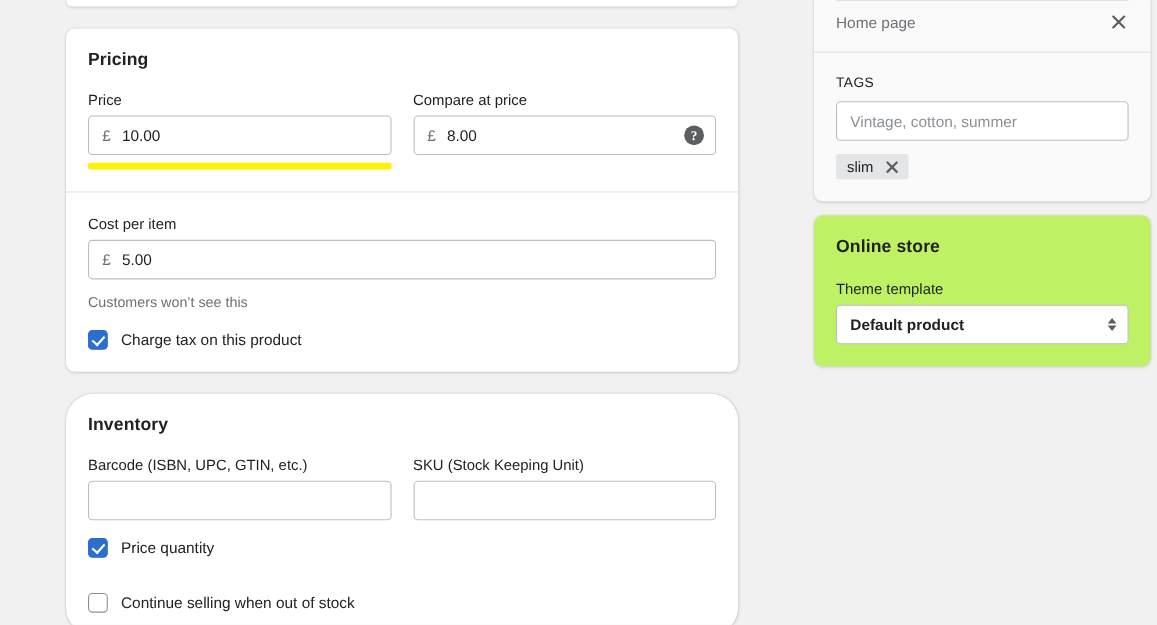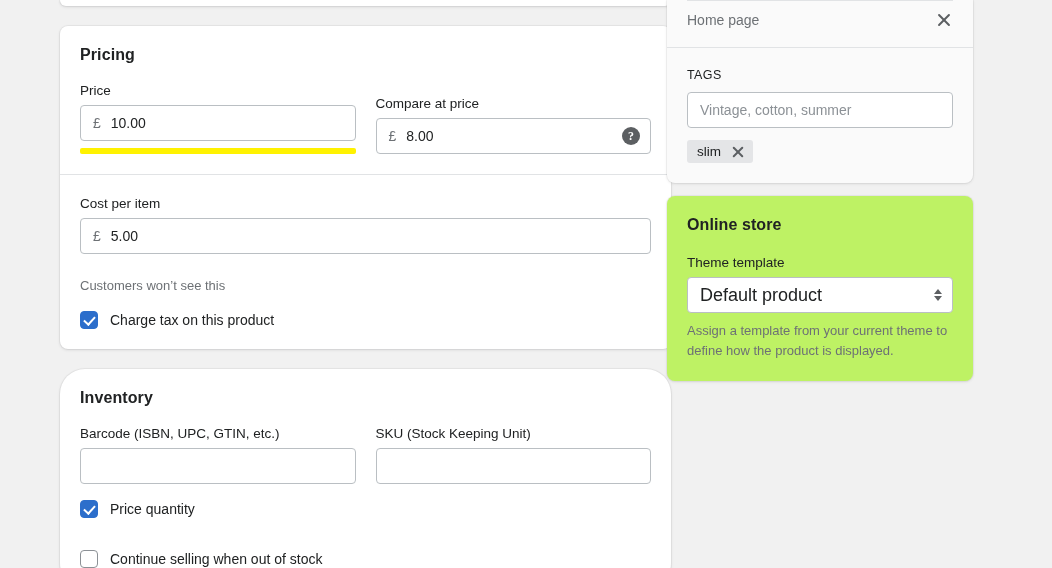--- a/index.html
+++ b/index.html
@@ -115,21 +115,21 @@
 
   .divider {
     height: 1px;
     background: #e1e3e5;
     width: 100%;
   }
 
   .help-text {
     font-size: 13px;
     color: #6d7175;
-    margin-top: 23px;
+    margin-top: 12px;
     line-height: 18px;
   }
 
   
   .checkrow {
     display: flex;
     align-items: flex-end;
     margin-top: 16px;
     cursor: pointer;
   }
@@ -159,21 +159,21 @@
   }
   .check-label {
     font-size: 14px;
     color: #202223;
     line-height: 18px;
   }
 
   
   .right-col {
     position: absolute;
-    left: 667px; top: 0; width: 306px;
+    left: 740px; top: 0; width: 306px;
   }
   .right-card-top {
     background: #fafafa;
     border-radius: 0 0 8px 8px;
     box-shadow: 0 0 0 1px rgba(63,63,68,.05), 0 1px 3px rgba(63,63,68,.12);
     overflow: hidden;
   }
   .top-rule { height: 1px; background: #e1e3e5; margin: 0 20px; }
 
   .list-row {
@@ -238,21 +238,21 @@
     position: relative;
     display: flex;
     align-items: center;
     height: 36px;
     background: #fff;
     border: 1px solid #babfc3;
     border-radius: 4px;
     padding: 0 12px;
     cursor: pointer;
   }
-  .select-value { font-size: 18px; color: #202223; }
+  .select-value { font-size: 14px; color: #202223; font-weight: bold; }
   .stepper {
     position: absolute;
     right: 10px; top: 50%;
     transform: translateY(-50%);
     display: flex;
     flex-direction: column;
     align-items: center;
     line-height: 6px;
   }
   .stepper i {
@@ -278,21 +278,21 @@
 
   <div class="left-col">
 
     <div class="card card-stub"></div>
 
     <div class="card pricing-card">
 
       <div class="section-pad">
         <h2 class="card-title">Pricing</h2>
 
-        <div class="two-col" style="margin-top:18px;align-items:flex-end;">
+        <div class="two-col" style="margin-top:18px;">
           <div>
             <label class="field-label">Price</label>
             <div class="input-shell">
               <span class="currency">£</span>
               <span class="input-value">10.00</span>
             </div>
             <div class="highlight-bar"></div>
           </div>
 
           <div>
@@ -381,17 +381,16 @@
     <div class="store-card">
       <h2 class="card-title">Online store</h2>
       <label class="field-label" style="margin-top:20px;">Theme template</label>
       <div class="select-shell">
         <span class="select-value">Default product</span>
         <span class="stepper">
             <i class="up"></i>
             <i class="dn"></i>
           </span>
       </div>
-      <div class="store-help">Assign a template from your current theme to define how the product is displayed.</div>
     </div>
   </div>
 
 </div>
 
 </body></html>

